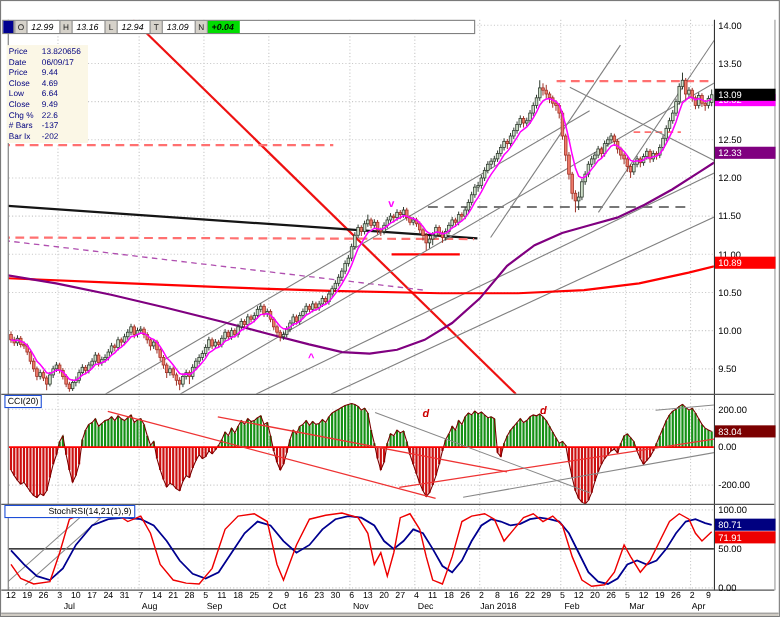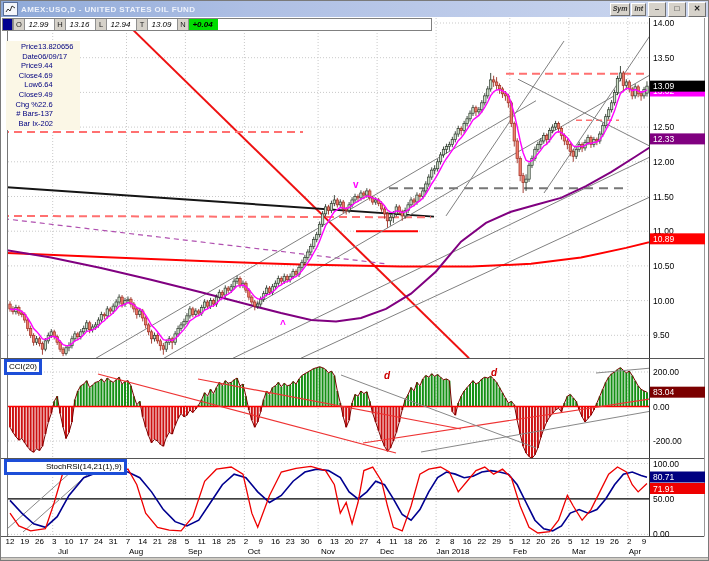--- a/index.html
+++ b/index.html
@@ -8,23 +8,23 @@
   #chart-icon{width:13px;height:12px;background:#f4f6fb;border:1px solid #5a6f9a;margin-right:3px;flex:0 0 auto;display:flex;align-items:center;justify-content:center;}
   #window-title{font-size:8px;font-weight:bold;color:#eef2fb;letter-spacing:.4px;white-space:nowrap;overflow:hidden;flex:1;}
   .tb-btn{font-size:7px;font-weight:bold;color:#333;background:#d6d2ca;border:1px solid;border-color:#fff #6f6f6f #6f6f6f #fff;padding:0 2px;height:11px;line-height:10px;margin-left:1px;font-style:italic;}
   .win-btn{width:16px;height:13px;background:#d6d2ca;border:1px solid;border-color:#fff #6f6f6f #6f6f6f #fff;font-size:8px;line-height:11px;text-align:center;color:#222;margin-left:2px;font-weight:bold;}
   #quote-bar{position:absolute;left:1px;top:17px;width:430px;height:13px;background:#fff;border:1px solid #808080;box-sizing:border-box;display:flex;align-items:stretch;z-index:5;}
   .q-sq{width:9px;background:#000090;border-right:1px solid #808080;flex:0 0 auto;}
   .q-l{flex:0 0 auto;width:10px;background:#d6d2ca;border-right:1px solid #909090;border-left:1px solid #909090;font-size:7.5px;line-height:11px;text-align:center;color:#222;}
   .q-v{flex:0 0 auto;width:27px;font-size:8px;line-height:11px;text-align:center;padding-right:2px;color:#000;font-style:italic;}
   .q-green{background:#00dd00;font-weight:bold;}
   #data-window{position:absolute;left:5px;top:40px;width:72px;background:#fbf7e6;z-index:4;padding:1px 0 2px 2px;}
-  .dw-row{font-size:7.5px;line-height:9.6px;color:#00007f;white-space:nowrap;display:flex;text-align:right;}
+  .dw-row{font-size:7.5px;line-height:9.6px;color:#00007f;white-space:nowrap;display:flex;}
   .dw-k{width:30px;flex:0 0 auto;}
-  .ind-label{position:absolute;background:#fff;border:3px solid #1d4ed8;font-size:8px;line-height:10px;color:#000;padding:0 2px;z-index:4;}
+  .ind-label{position:absolute;background:#fff;border:1px solid #1d4ed8;font-size:8px;line-height:10px;color:#000;padding:0 2px;z-index:4;}
   #svg-holder{position:absolute;left:0;top:0;width:709px;height:561px;}
   #bottom-strip{position:absolute;left:0;top:556px;width:100%;height:5px;background:#cfcbc3;border-top:1px solid #9a9a9a;}
 </style>
 </head>
 <body>
 
 <div id="window">
   <div id="svg-holder"><svg width="709" height="561" viewBox="0 0 709 561" xmlns="http://www.w3.org/2000/svg">
         <defs>
           <clipPath id="cm">
@@ -865,33 +865,20 @@
           <text x="253" y="553" fill="#000">Oct</text>
           <text x="327" y="553" fill="#000">Nov</text>
           <text x="386" y="553" fill="#000">Dec</text>
           <text x="452" y="553" fill="#000">Jan 2018</text>
           <text x="519" y="553" fill="#000">Feb</text>
           <text x="578" y="553" fill="#000">Mar</text>
           <text x="634" y="553" fill="#000">Apr</text>
         </g>
       </svg></div>
 
-  <div id="titlebar">
-    <span id="chart-icon">
-      <svg width="11" height="10" viewBox="0 0 11 10">
-          <polyline points="1,8 3,5 5,7 7,2 10,4" fill="none" stroke="#333" stroke-width="1"></polyline>
-        </svg>
-    </span>
-    <span id="window-title">AMEX:USO,D - UNITED STATES OIL FUND</span>
-    <span class="tb-btn">Sym</span>
-    <span class="tb-btn">Int</span>
-    <span class="win-btn">–</span>
-    <span class="win-btn">□</span>
-    <span class="win-btn">✕</span>
-  </div>
 
   <div id="quote-bar">
     <span class="q-sq"></span>
   <span class="q-l">O</span>
       <span class="q-v">12.99</span>
       <span class="q-l">H</span>
       <span class="q-v">13.16</span>
       <span class="q-l">L</span>
       <span class="q-v">12.94</span>
       <span class="q-l">T</span>

